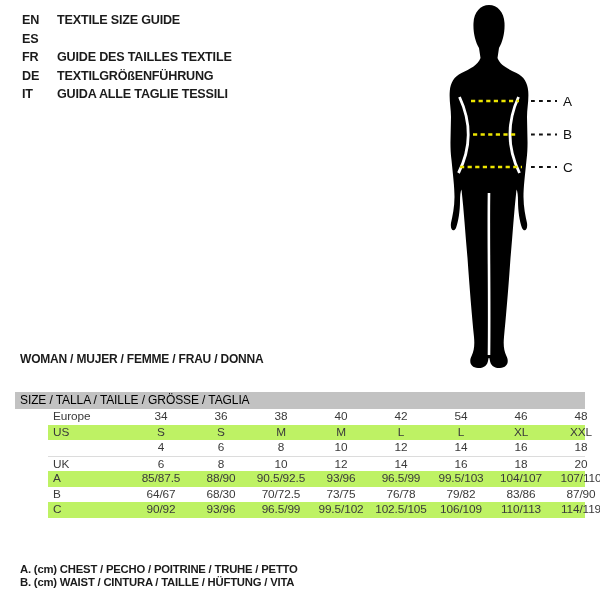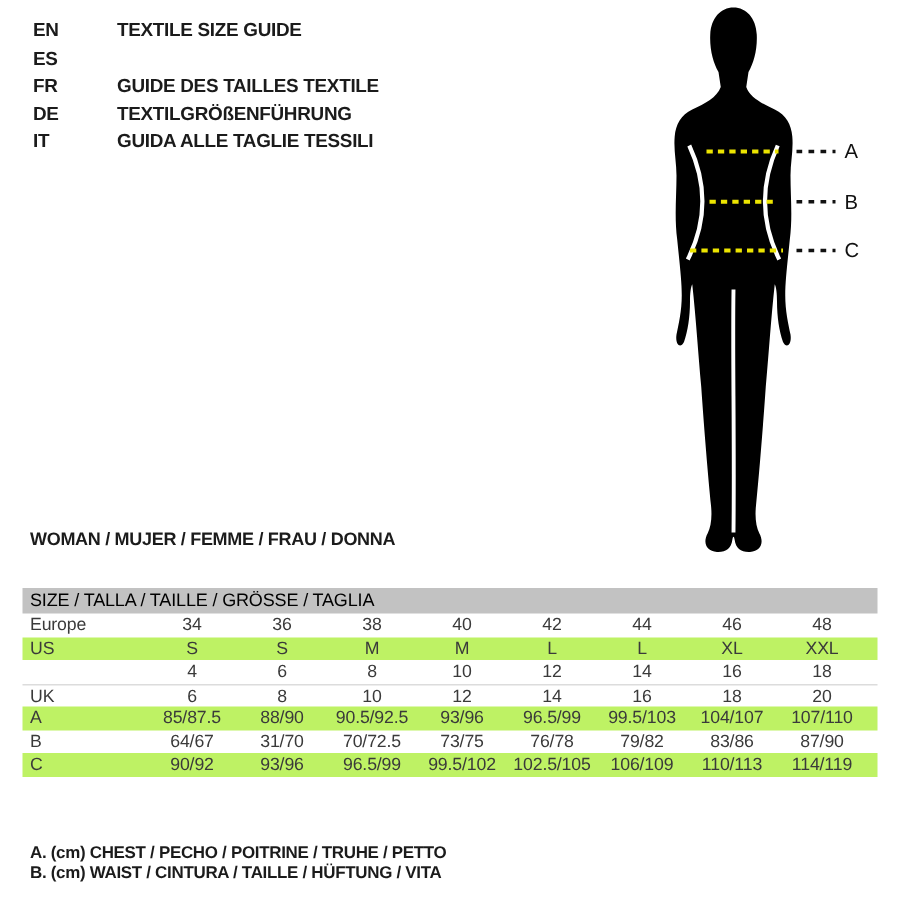--- a/index.html
+++ b/index.html
@@ -4,37 +4,37 @@
 <style>
   html,body{margin:0;padding:0;background:#fff;}
   #page{position:relative;width:600px;height:600px;background:#ffffff;overflow:hidden;
         font-family:"Liberation Sans", sans-serif;color:#1b1b1b;}
 
   
   .lang-block{position:absolute;left:22px;top:11px;}
   .lang-row{display:flex;height:18.5px;line-height:18.5px;
             font-size:12.6px;font-weight:700;letter-spacing:-0.2px;}
   .lang-code{width:35px;flex:0 0 35px;}
-  .lang-label{white-space:nowrap;margin-left:21px;}
+  .lang-label{white-space:nowrap;}
 
   
   .figure-wrap{position:absolute;left:432px;top:4px;width:168px;height:366px;}
   .figure-wrap svg{display:block;}
   .marker-label{font-family:"Liberation Sans",sans-serif;font-size:13.5px;fill:#111;}
 
   
   .section-title{position:absolute;left:20px;top:352px;font-size:12px;font-weight:700;
                  letter-spacing:-0.2px;white-space:nowrap;}
 
   
   .size-table{position:absolute;left:15px;top:392px;width:570px;font-size:11.8px;color:#3a3a3a;
               letter-spacing:-0.1px;}
   .thead{height:17px;line-height:17px;background:#c2c2c2;color:#000000;
          padding-left:5px;font-size:12px;letter-spacing:-0.1px;}
-  .trow{display:flex;height:15.5px;line-height:15.5px;box-sizing:border-box;}
+  .trow{display:flex;height:15.5px;line-height:15.5px;box-sizing:border-box;margin-left:33px;}
   .trow.stripe{background:#bef264;}
   .trow.rule-top{border-top:1px solid #dcdcdc;}
   .tlabel{flex:0 0 78px;padding-left:5px;text-align:left;}
   .tcell{flex:0 0 60px;text-align:center;}
 
   
   .legend-block{position:absolute;left:20px;top:563px;}
   .legend-row{height:13.4px;line-height:13.4px;font-size:11.3px;font-weight:700;
               letter-spacing:-0.2px;white-space:nowrap;}
 </style>
@@ -109,21 +109,21 @@
   <div class="size-table">
     <div class="thead">SIZE / TALLA / TAILLE / GRÖSSE / TAGLIA</div>
 
     <div class="trow">
       <span class="tlabel">Europe</span>
       <span class="tcell">34</span>
       <span class="tcell">36</span>
       <span class="tcell">38</span>
       <span class="tcell">40</span>
       <span class="tcell">42</span>
-      <span class="tcell">44</span>
+      <span class="tcell">54</span>
       <span class="tcell">46</span>
       <span class="tcell">48</span>
     </div>
 
     <div class="trow stripe">
       <span class="tlabel">US</span>
       <span class="tcell">S</span>
       <span class="tcell">S</span>
       <span class="tcell">M</span>
       <span class="tcell">M</span>
@@ -165,21 +165,21 @@
       <span class="tcell">93/96</span>
       <span class="tcell">96.5/99</span>
       <span class="tcell">99.5/103</span>
       <span class="tcell">104/107</span>
       <span class="tcell">107/110</span>
     </div>
 
     <div class="trow">
       <span class="tlabel">B</span>
       <span class="tcell">64/67</span>
-      <span class="tcell">31/70</span>
+      <span class="tcell">68/30</span>
       <span class="tcell">70/72.5</span>
       <span class="tcell">73/75</span>
       <span class="tcell">76/78</span>
       <span class="tcell">79/82</span>
       <span class="tcell">83/86</span>
       <span class="tcell">87/90</span>
     </div>
 
     <div class="trow stripe">
       <span class="tlabel">C</span>

